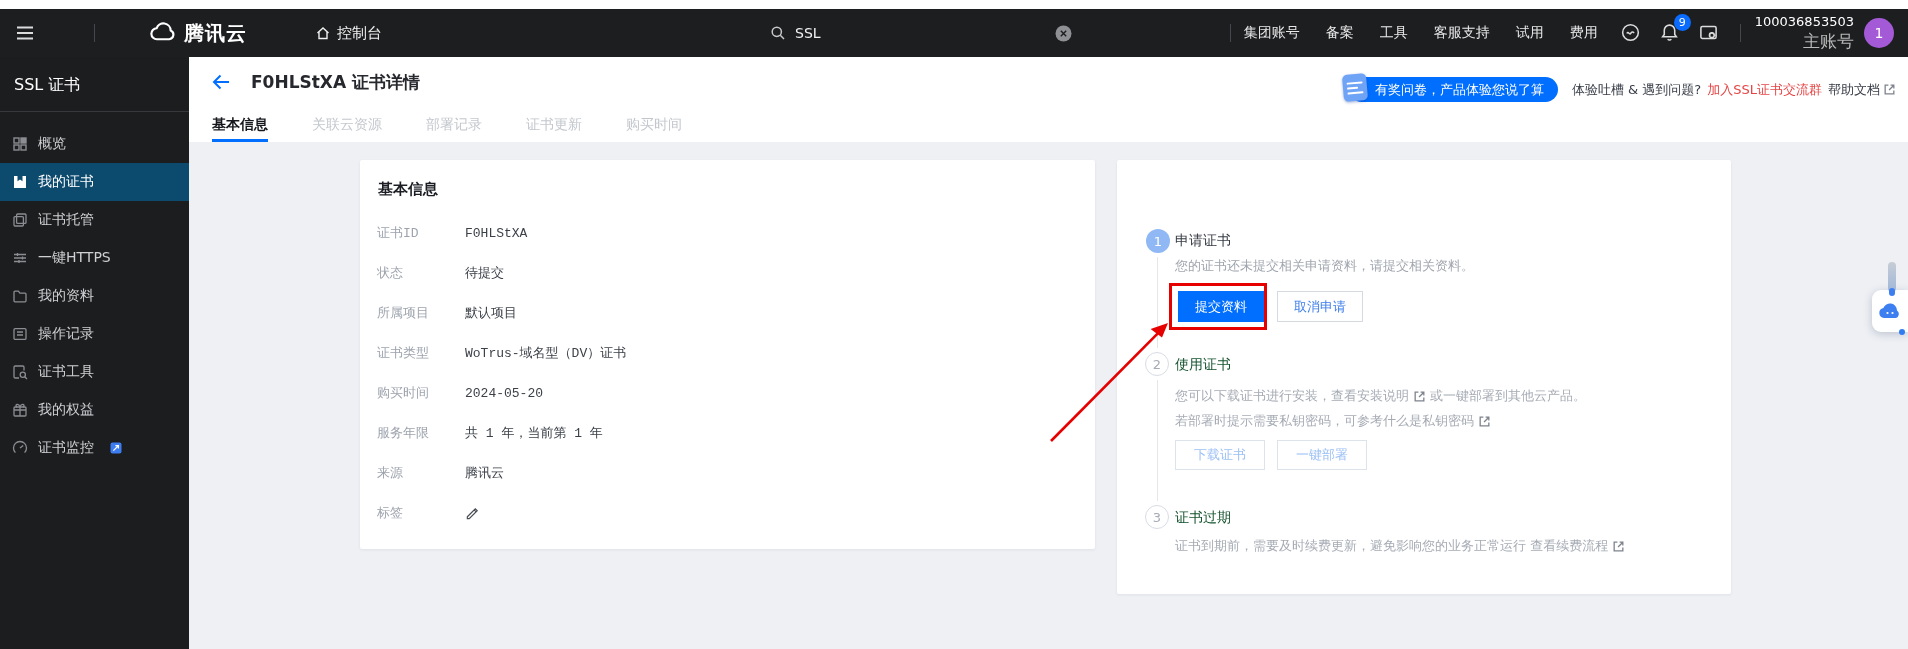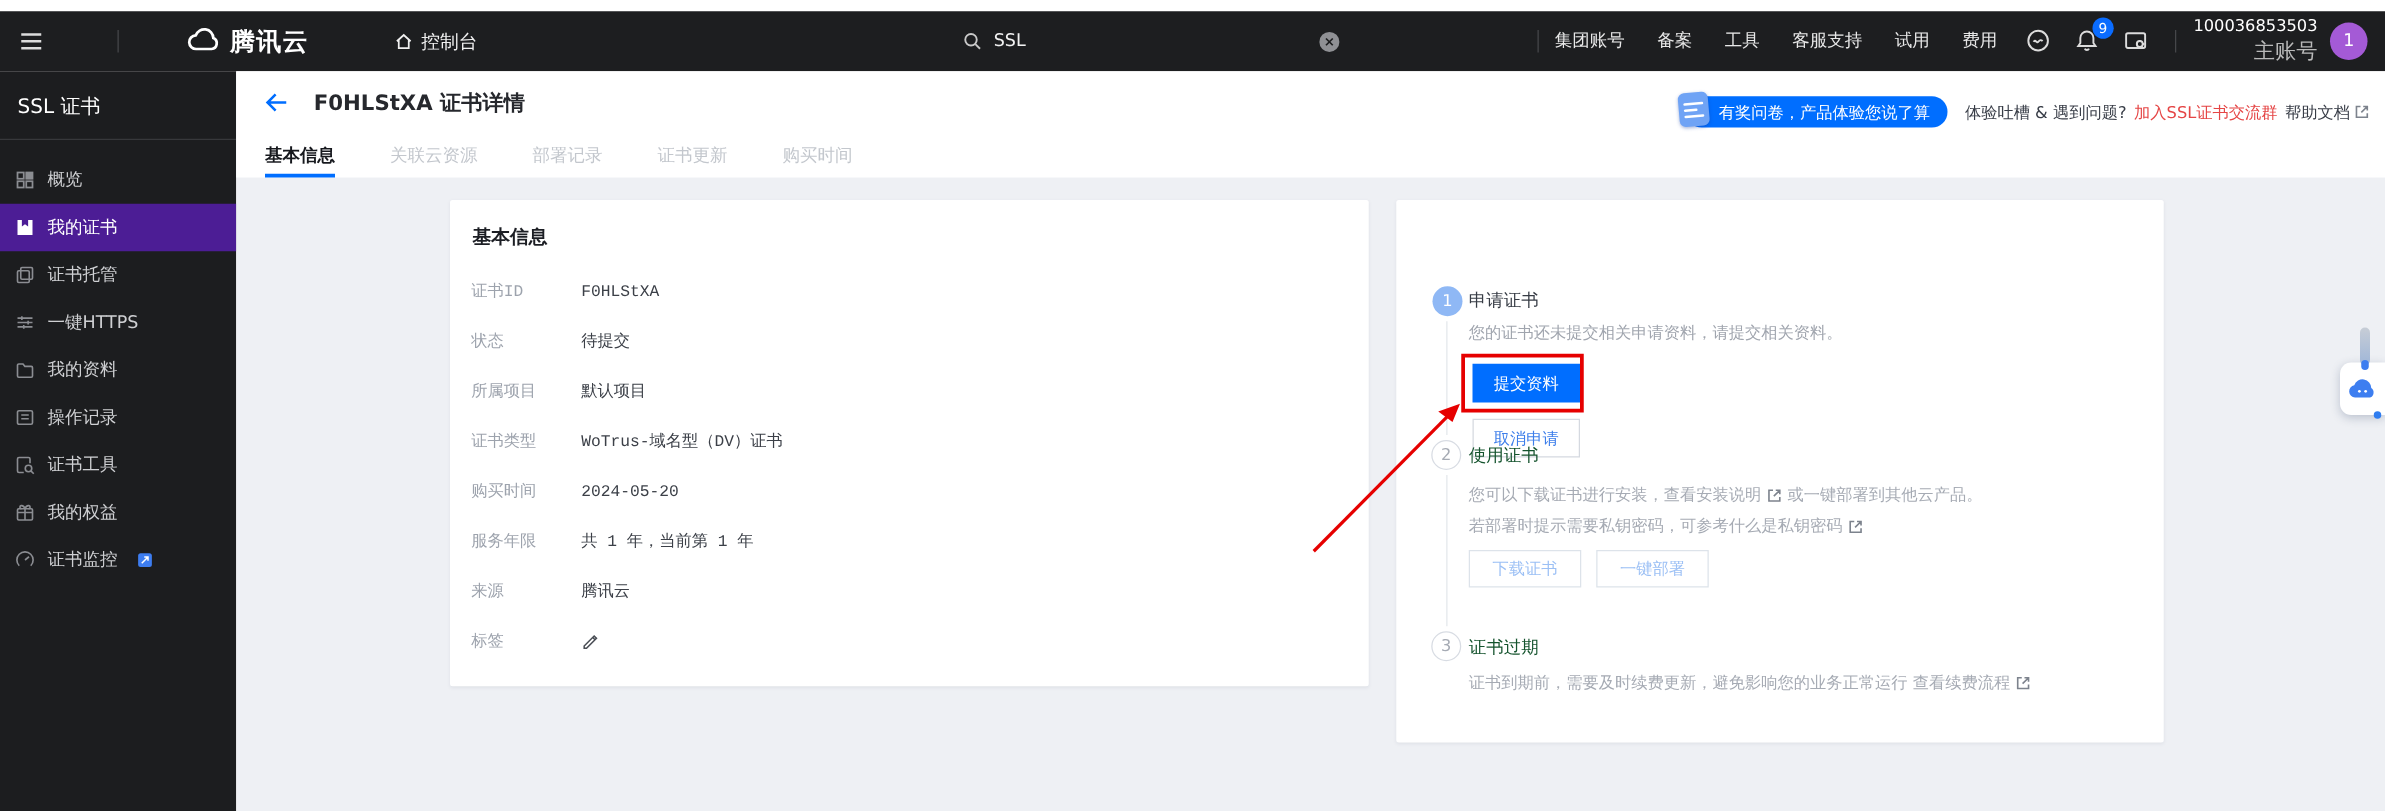--- a/index.html
+++ b/index.html
@@ -34,21 +34,21 @@
 
   
   .below { display:flex; height:592px; }
   .sidebar { width:189px; background:#1c1d1f; flex-shrink:0; color:#cfd0d3; }
   .sb-title { font-size:16px; color:#fff; padding:18px 0 15px 14px; }
   .sb-divider { height:1px; background:#37383b; }
   .sb-items { padding-top:13px; }
   .sb-item { height:38px; display:flex; align-items:center; padding-left:12px; gap:10px;
     font-size:14px; cursor:pointer; color:#cfd0d3; }
   .sb-item .icn { width:16px; height:16px; color:#8b8d92; flex-shrink:0; }
-  .sb-item.active { background:#4c1d95; color:#fff; }
+  .sb-item.active { background:#0c4a6e; color:#fff; }
   .sb-item.active .icn { color:#fff; }
   .sb-ext { margin-left:6px; display:flex; }
 
   
   .main { flex:1; display:flex; flex-direction:column; background:#eef0f4; min-width:0; }
   .main-header { background:#fff; height:85px; position:relative; flex-shrink:0; }
   .mh-row1 { display:flex; align-items:center; height:50px; padding-left:21px; }
   .back-btn { width:22px; height:22px; color:#006eff; cursor:pointer; margin-right:19px; }
   .page-title { font-size:17px; font-weight:600; color:#26282d; }
   .mh-right { position:absolute; right:12px; top:20px; display:flex; align-items:center; gap:14px; }
@@ -91,21 +91,21 @@
   .connector { position:absolute; width:1px; background:#e4e7ec; left:40px; }
   .cn1 { top:97px; height:91px; } .cn2 { top:220px; height:121px; }
   .step-title { position:absolute; left:58px; font-size:14px; font-weight:400; color:#363b44; }
   .step-title.dim { color:#14532d; font-weight:normal; }
   .st1 { top:72px; } .st2 { top:196px; } .st3 { top:349px; }
   .step-desc { position:absolute; left:58px; font-size:13px; color:#a6abb4; display:flex; align-items:center; gap:4px; white-space:nowrap; }
   .sd1 { top:97px; color:#a0a5ae; } .sd2a { top:227px; } .sd2b { top:252px; } .sd3 { top:377px; }
   .ext-ic { width:13px; height:13px; color:#7d838d; cursor:pointer; flex-shrink:0; }
   .btn { display:inline-flex; align-items:center; justify-content:center; font-size:13px;
     cursor:pointer; border:1px solid transparent; }
-  .s1-btns { position:absolute; left:61px; top:131px; display:flex; gap:13px;flex-direction:column; }
+  .s1-btns { position:absolute; left:61px; top:131px; display:flex; gap:13px; }
   .btn-primary { width:86px; height:31px; background:#006eff; color:#fff; }
   .btn-plain { width:86px; height:31px; background:#fff; border-color:#d5d9e0; color:#3d7eea; }
   .s2-btns { position:absolute; left:58px; top:280px; display:flex; gap:12px; }
   .btn-disabled { width:90px; height:30px; background:#fff; border-color:#dde3ea; color:#9cc0f5; cursor:default; }
   .red-box { position:absolute; left:52px; top:123px; width:98px; height:47px;
     border:3px solid #e60000; pointer-events:none; z-index:6; }
 
   .red-arrow { position:absolute; left:850px; top:170px; z-index:7; pointer-events:none; }
 
   .float-widget { position:absolute; right:0; top:148px; width:36px; height:42px; background:#fff;

